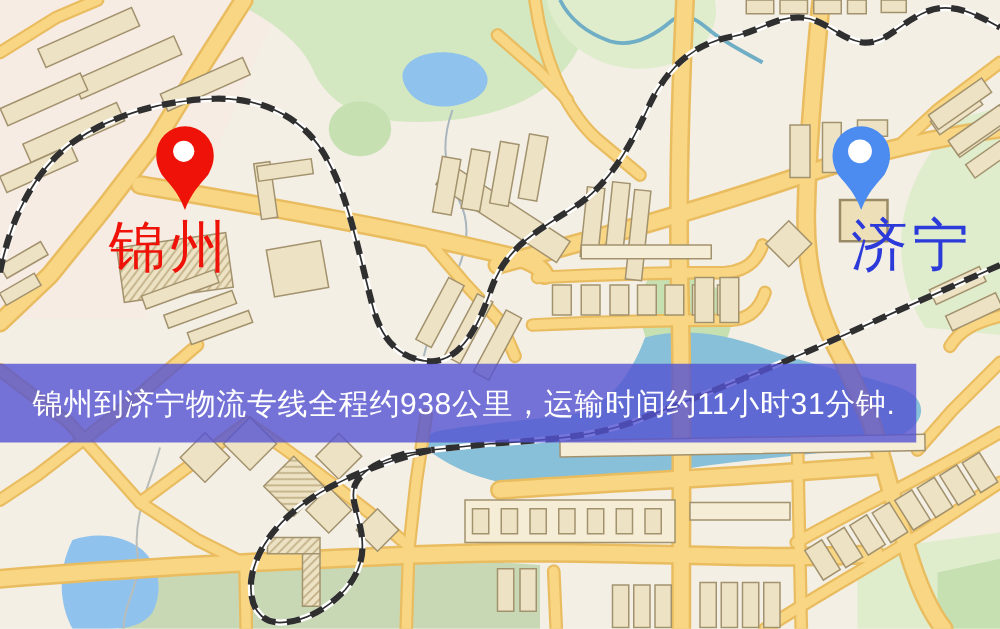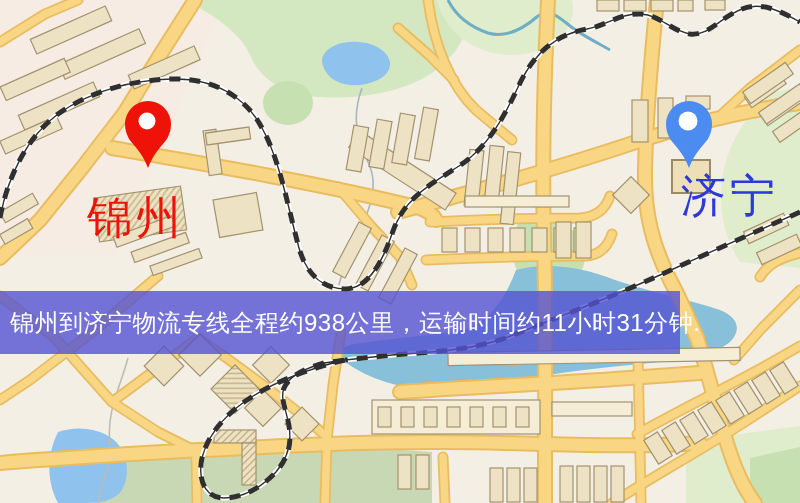--- a/index.html
+++ b/index.html
@@ -21,24 +21,24 @@
   .rc-min{fill:none;stroke:var(--casing);stroke-width:11;stroke-linecap:round;stroke-linejoin:round;}
   .rf-min{fill:none;stroke:var(--road);stroke-width:7.5;stroke-linecap:round;stroke-linejoin:round;}
   .rail-w{fill:none;stroke:#FFFFFF;stroke-width:5;}
   .rail-c{fill:none;stroke:var(--rail);stroke-width:1.4;}
   .rail-d{fill:none;stroke:var(--rail);stroke-width:5;stroke-dasharray:11 9;}
   .bld{fill:var(--bld);stroke:var(--bld-line);stroke-width:1.2;}
   .bld-frame{fill:#F5EDD6;stroke:var(--bld-line);stroke-width:1.2;}
   .bld-hatch{fill:url(#hatch);stroke:var(--bld-line);stroke-width:1.2;}
   .city-label{position:absolute;width:180px;text-align:center;font-family:"Liberation Serif",serif;
     font-size:45px;line-height:1;letter-spacing:4px;font-weight:400;white-space:nowrap;}
-  #origin-label{left:46px;top:176px;color:var(--origin);margin-top:20px;}
+  #origin-label{left:46px;top:176px;color:var(--origin);}
   #dest-label{left:599px;top:174px;color:var(--dest-label);text-align:right;}
-  .banner{position:absolute;left:0;top:291px;width:680px;height:63px;background:var(--banner);
-    display:flex;align-items:center;padding-left:10px;}
+  .banner{position:absolute;left:0;top:291px;width:733px;height:63px;background:var(--banner);
+    display:flex;align-items:center;padding-left:26px;}
   .banner span{color:var(--banner-text);font-size:24px;letter-spacing:0.5px;white-space:nowrap;}
 </style>
 </head>
 <body>
 
 <div class="stage">
   <svg width="800" height="503" viewBox="0 0 800 503">
     <defs>
       <pattern id="hatch" width="7" height="7" patternUnits="userSpaceOnUse">
         <rect width="7" height="7" fill="#EDE3C4"></rect>

